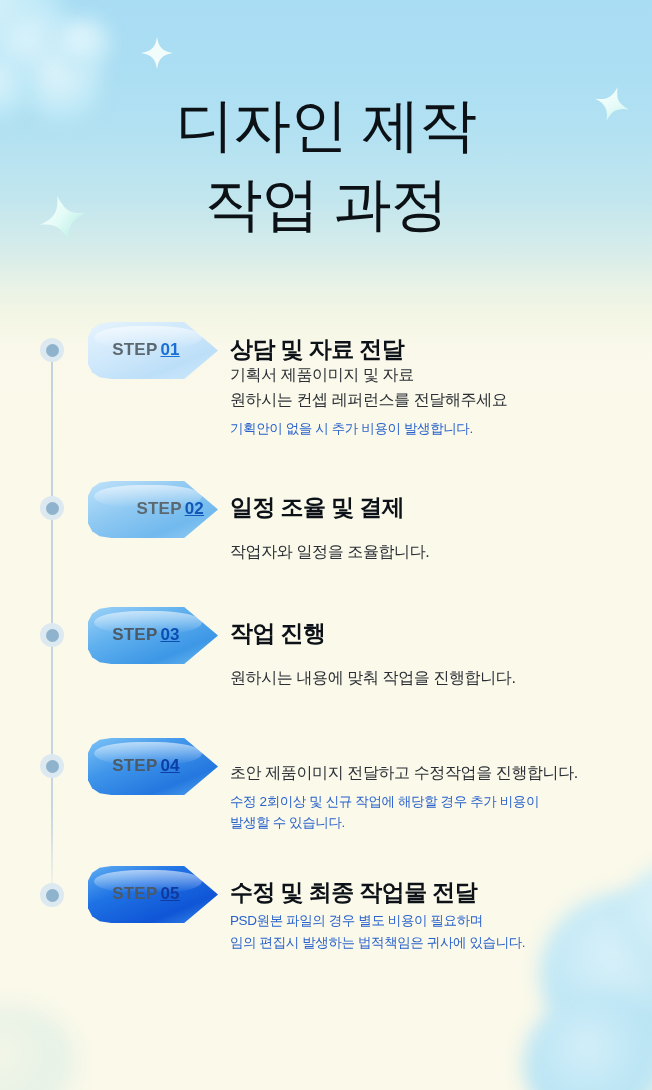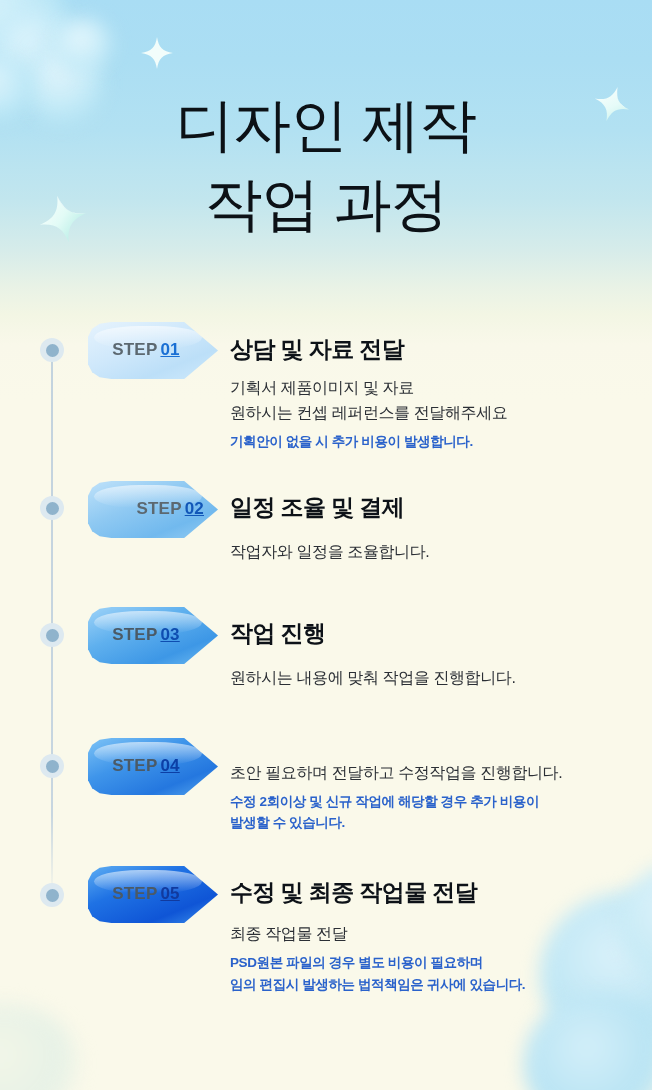--- a/index.html
+++ b/index.html
@@ -145,21 +145,21 @@
   }
   .s-desc {
     font-size:16px;
     color:#2b2f35;
     line-height:1.55;
     letter-spacing:-0.4px;
   }
   .s-note {
     font-size:13.5px;
     color:#2a62cb;
-    font-weight:700;
+    font-weight:400;
     line-height:1.6;
     letter-spacing:-0.4px;
   }
 </style>
 </head>
 <body>
 
 <div id="bg-wrap">
   <div class="bg-gradient"></div>
 
@@ -227,21 +227,21 @@
         <i></i>
       </div>
     <div class="badge b1" style="top:322px">
       <span class="sheen"></span>
       <span class="label">
         <span class="w">STEP</span><span class="n">01</span>
       </span>
     </div>
     <div class="body" style="top:336px">
       <div class="s-title">상담 및 자료 전달</div>
-      <div class="s-desc" style="margin-top:14px">
+      <div class="s-desc" style="margin-top:1px">
         <div>기획서 제품이미지 및 자료</div>
         <div>원하시는 컨셉 레퍼런스를 전달해주세요</div>
       </div>
       <div class="s-note" style="margin-top:5px">
         <div>기획안이 없을 시 추가 비용이 발생합니다.</div>
       </div>
     </div>
   </div>
 
   <div class="step" style="top:0">
@@ -285,44 +285,41 @@
         <i></i>
       </div>
     <div class="badge b4" style="top:738px">
       <span class="sheen"></span>
       <span class="label">
         <span class="w">STEP</span><span class="n">04</span>
       </span>
     </div>
     <div class="body" style="top:748px">
       <div class="s-desc" style="margin-top:13px">
-        <div>초안 필요하며 전달하고 수정작업을 진행합니다.</div>
+        <div>초안 제품이미지 전달하고 수정작업을 진행합니다.</div>
       </div>
       <div class="s-note" style="margin-top:5px">
         <div>수정 2회이상 및 신규 작업에 해당할 경우 추가 비용이</div>
         <div>발생할 수 있습니다.</div>
       </div>
     </div>
   </div>
 
   <div class="step" style="top:0">
     <div class="dot" style="top:883px">
         <i></i>
       </div>
     <div class="badge b5" style="top:866px">
       <span class="sheen"></span>
       <span class="label">
         <span class="w">STEP</span><span class="n">05</span>
       </span>
     </div>
     <div class="body" style="top:879px">
       <div class="s-title">수정 및 최종 작업물 전달</div>
-      <div class="s-desc" style="margin-top:17px">
-        <div>최종 작업물 전달</div>
-      </div>
       <div class="s-note" style="margin-top:5px">
         <div>PSD원본 파일의 경우 별도 비용이 필요하며</div>
         <div>임의 편집시 발생하는 법적책임은 귀사에 있습니다.</div>
       </div>
     </div>
   </div>
 
 </div>
 
 </body></html>

